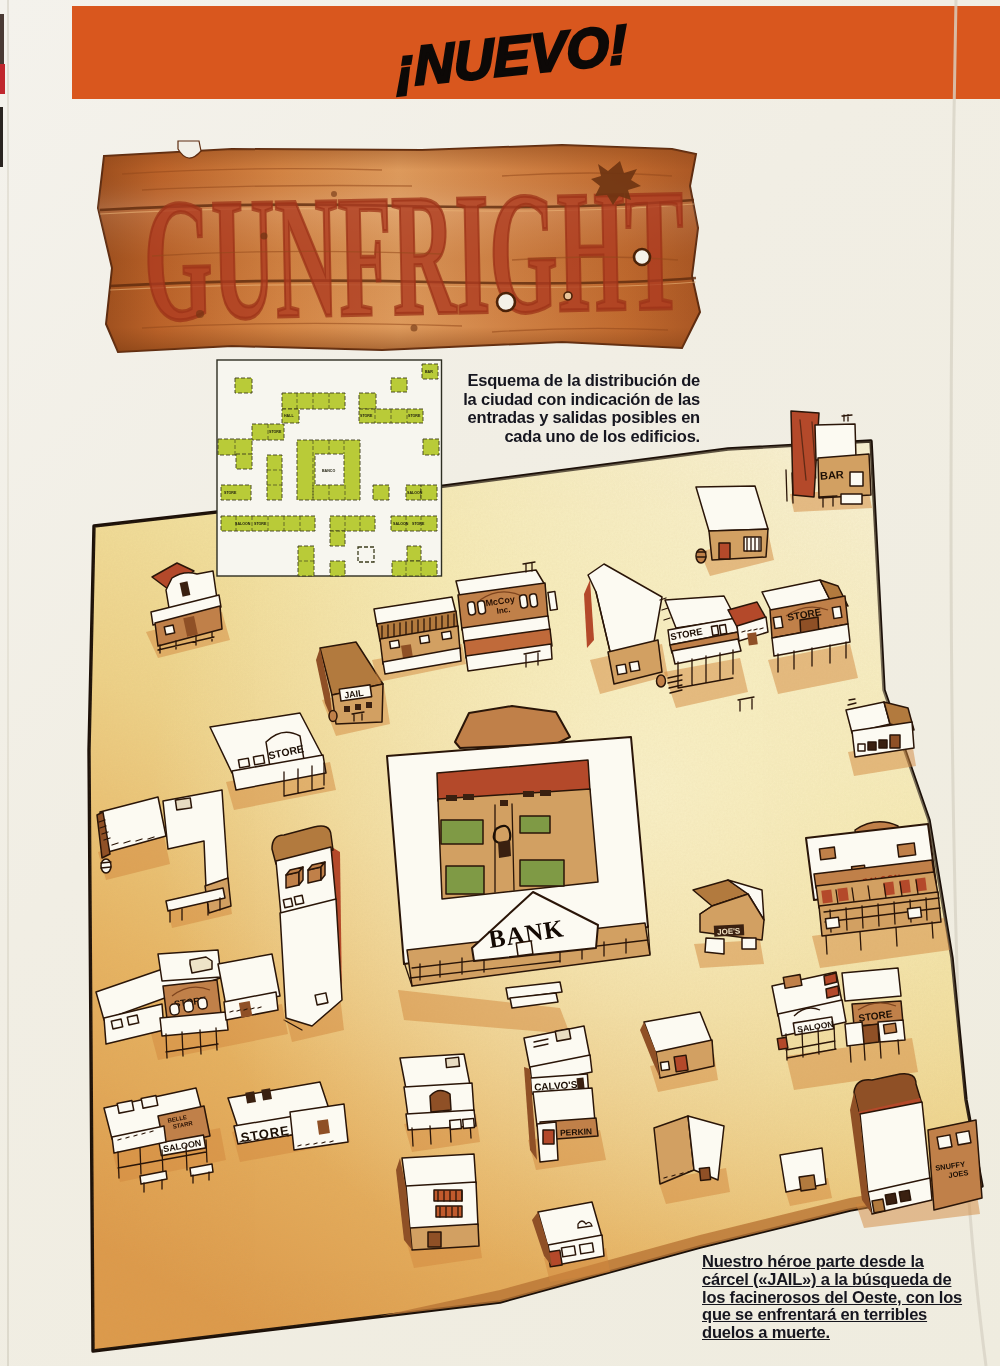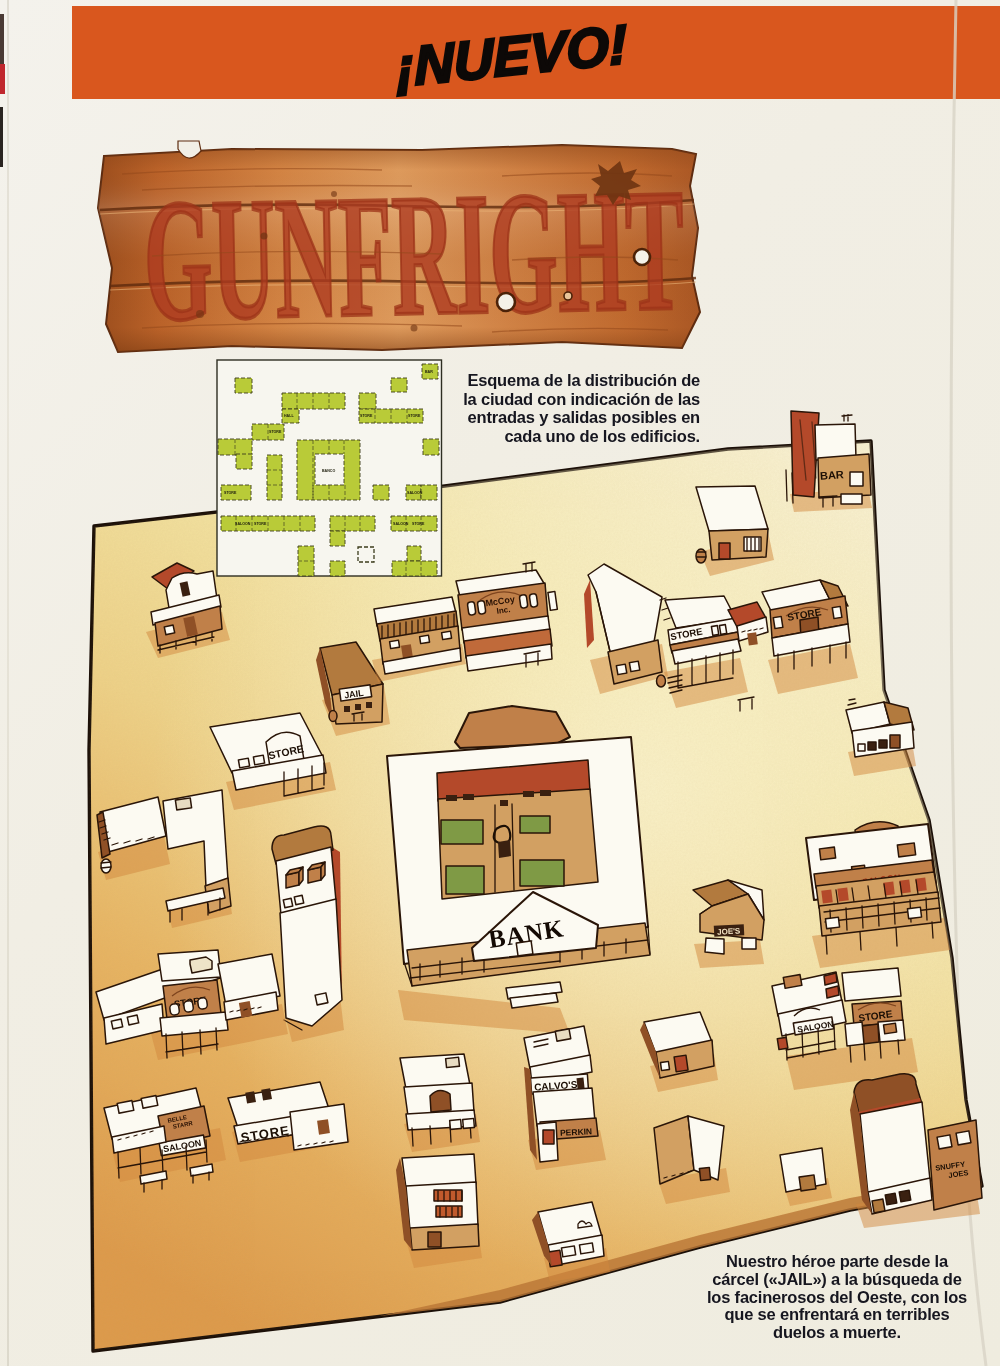--- a/index.html
+++ b/index.html
@@ -685,13 +685,13 @@
 <text x="197" y="142">SALOON</text>
 <text x="25" y="173">SALOON</text>
 <text x="44" y="173">STORE</text>
 <text x="183" y="173">SALOON</text>
 <text x="202" y="173">STORE</text>
 </g>
 </svg>
 
 <div class="abs navy" style="left:430px;top:371px;width:270px;font-size:16.5px;line-height:18.6px;text-align:right;letter-spacing:-0.2px;">Esquema de la distribución de<br>la ciudad con indicación de las<br>entradas y salidas posibles en<br>cada uno de los edificios.</div>
 
-<div class="abs navy" style="left:702px;top:1253px;width:270px;font-size:16.5px;line-height:17.8px;text-align:center;letter-spacing:-0.2px;">Nuestro héroe parte desde la<br>cárcel («JAIL») a la búsqueda de<br>los facinerosos del Oeste, con los<br>que se enfrentará en terribles<br>duelos a muerte.</div>
+<div class="abs navy" style="left:702px;top:1253px;width:270px;font-size:16.5px;line-height:17.8px;text-align:left;letter-spacing:-0.2px;text-decoration:underline;">Nuestro héroe parte desde la<br>cárcel («JAIL») a la búsqueda de<br>los facinerosos del Oeste, con los<br>que se enfrentará en terribles<br>duelos a muerte.</div>
 
 </body></html>

